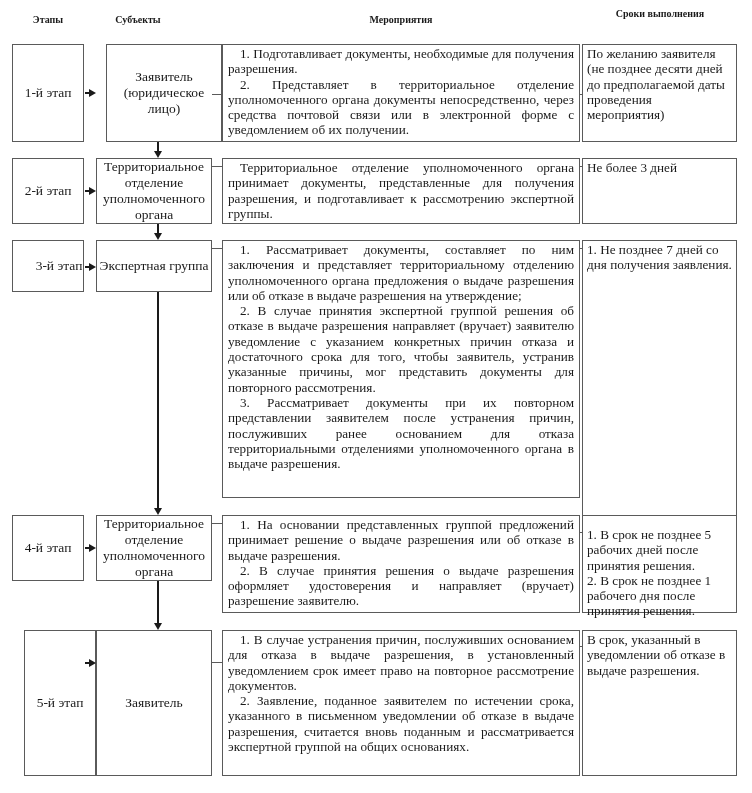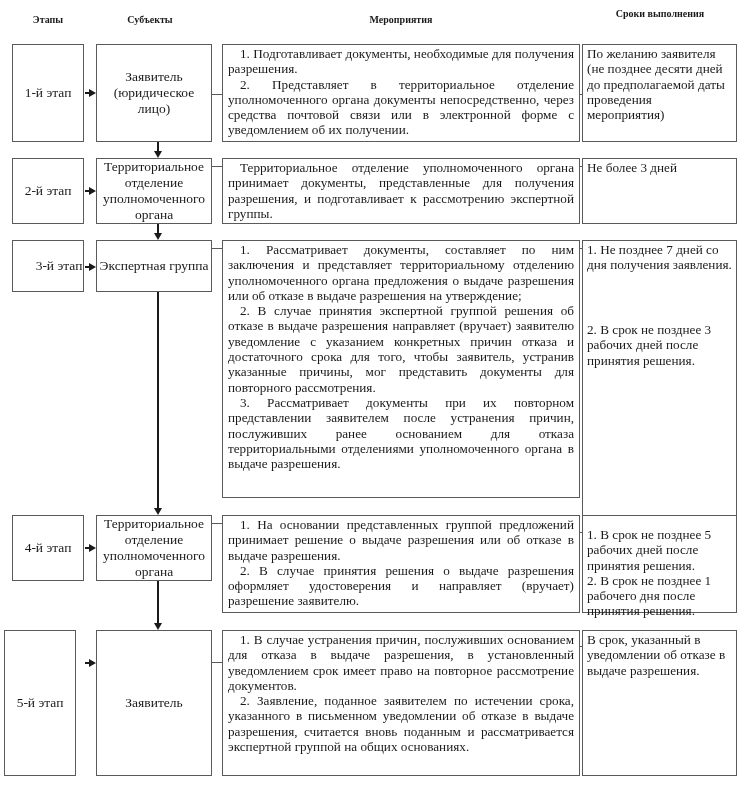--- a/index.html
+++ b/index.html
@@ -15,28 +15,28 @@
   .hline { position: absolute; height: 1px; background: #5a5a5a; }
   .vline { position: absolute; width: 2px; background: #1a1a1a; }
   .arrow-r { position: absolute; width: 0; height: 0; border-top: 4px solid transparent; border-bottom: 4px solid transparent; border-left: 7px solid #1a1a1a; }
   .arrow-d { position: absolute; width: 0; height: 0; border-left: 4px solid transparent; border-right: 4px solid transparent; border-top: 7px solid #1a1a1a; }
   .stub { position: absolute; height: 2px; background: #1a1a1a; }
 </style>
 </head>
 <body>
 
 <div class="hdr" style="left:12px; top:12px; width:72px;">Этапы</div>
-<div class="hdr" style="left:92px; top:12px; width:116px;">Субъекты</div>
+<div class="hdr" style="left:80px; top:12px; width:116px;">Субъекты</div>
 <div class="hdr" style="left:222px; top:12px; width:358px;">Мероприятия</div>
 <div class="hdr" style="left:590px; top:6px; width:140px;">Сроки выполнения</div>
 
 <div class="box center" style="left:12px; top:44px; width:72px; height:98px;">
   <span>1-й этап</span>
 </div>
-<div class="box center" style="left:96px; top:44px; width:116px; height:98px;align-items:center;">
+<div class="box center" style="left:106px; top:44px; width:116px; height:98px;align-items:center;">
   <span>Заявитель (юридическое лицо)</span>
 </div>
 <div class="box txt" style="left:222px; top:44px; width:358px; height:98px; padding-top:1px;">
   <p>1. Подготавливает документы, необходимые для получения разрешения.</p>
   <p>2. Представляет в территориальное отделение уполномоченного органа документы непосредственно, через средства почтовой связи или в электронной форме с уведомлением об их получении.</p>
 </div>
 <div class="box term" style="left:582px; top:44px; width:155px; height:98px; padding-top:1px;">
   <p>По желанию заявителя (не позднее десяти дней до предполагаемой даты проведения мероприятия)</p>
 </div>
 
@@ -59,39 +59,38 @@
 <div class="box center" style="left:96px; top:240px; width:116px; height:52px;">
   <span>Экспертная группа</span>
 </div>
 <div class="box txt" style="left:222px; top:240px; width:358px; height:258px; padding-top:1px;">
   <p>1. Рассматривает документы, составляет по ним заключения и представляет территориальному отделению уполномоченного органа предложения о выдаче разрешения или об отказе в выдаче разрешения на утверждение;</p>
   <p>2. В случае принятия экспертной группой решения об отказе в выдаче разрешения направляет (вручает) заявителю уведомление с указанием конкретных причин отказа и достаточного срока для того, чтобы заявитель, устранив указанные причины, мог представить документы для повторного рассмотрения.</p>
   <p>3. Рассматривает документы при их повторном представлении заявителем после устранения причин, послуживших ранее основанием для отказа территориальными отделениями уполномоченного органа в выдаче разрешения.</p>
 </div>
 <div class="box term" style="left:582px; top:240px; width:155px; height:298px; padding-top:1px;">
   <p style="height:80px;">1. Не позднее 7 дней со дня получения заявления.</p>
-  <p style="height:96px;">2. В срок не позднее 3 рабочих дней после принятия решения.</p>
 </div>
 
 <div class="box center" style="left:12px; top:515px; width:72px; height:66px;">
   <span>4-й этап</span>
 </div>
 <div class="box center" style="left:96px; top:515px; width:116px; height:66px;">
   <span>Территориальное отделение уполномоченного органа</span>
 </div>
 <div class="box txt" style="left:222px; top:515px; width:358px; height:98px; padding-top:1px;">
   <p>1. На основании представленных группой предложений принимает решение о выдаче разрешения или об отказе в выдаче разрешения.</p>
   <p>2. В случае принятия решения о выдаче разрешения оформляет удостоверения и направляет (вручает) разрешение заявителю.</p>
 </div>
 <div class="box term" style="left:582px; top:515px; width:155px; height:98px; padding-top:11px;">
   <p>1. В срок не позднее 5 рабочих дней после принятия решения.</p>
   <p>2. В срок не позднее 1 рабочего дня после принятия решения.</p>
 </div>
 
-<div class="box center" style="left:4px; top:630px; width:72px; height:146px;">
+<div class="box center" style="left:24px; top:630px; width:72px; height:146px;">
   <span>5-й этап</span>
 </div>
 <div class="box center" style="left:96px; top:630px; width:116px; height:146px;">
   <span>Заявитель</span>
 </div>
 <div class="box txt" style="left:222px; top:630px; width:358px; height:146px; padding-top:1px;">
   <p>1. В случае устранения причин, послуживших основанием для отказа в выдаче разрешения, в установленный уведомлением срок имеет право на повторное рассмотрение документов.</p>
   <p>2. Заявление, поданное заявителем по истечении срока, указанного в письменном уведомлении об отказе в выдаче разрешения, считается вновь поданным и рассматривается экспертной группой на общих основаниях.</p>
 </div>
 <div class="box term" style="left:582px; top:630px; width:155px; height:146px; padding-top:1px;">

